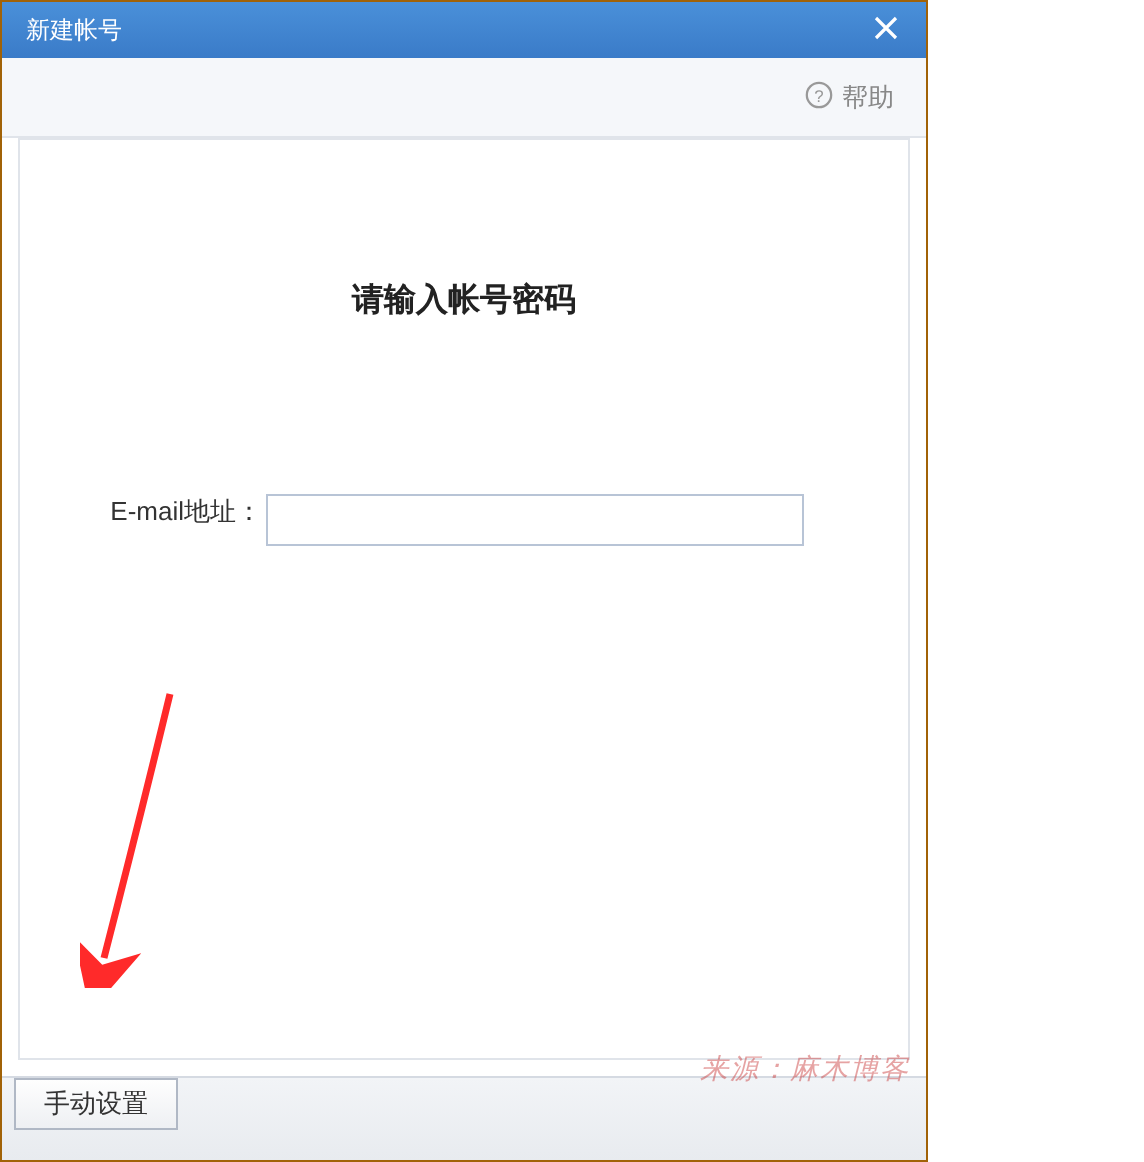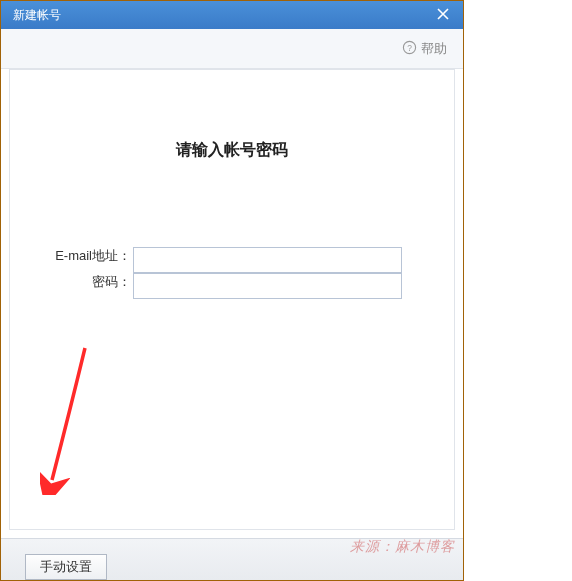--- a/index.html
+++ b/index.html
@@ -20,26 +20,26 @@
     .heading { text-align: center; font-size: 16px; font-weight: bold; color: #222; margin-top: 70px; margin-bottom: 86px; }
     
     .form { padding: 0 52px 0 28px; }
     .form-row { display: flex; align-items: flex-start; margin-bottom: 0; }
     .form-label { width: 95px; text-align: right; font-size: 13px; color: #333; padding-right: 2px; }
     .form-input { flex: 1; height: 26px; border: 1px solid #b8c4d6; padding: 0 6px; font-size: 13px; outline: none; }
     
     .arrow-overlay { position: absolute; left: 30px; bottom: 30px; pointer-events: none; }
     .arrow-overlay svg { width: 55px; height: 155px; }
     
-    .footer { height: 42px; background: linear-gradient(to bottom, #f2f4f7, #e8ebef); border-top: 1px solid #d5dae2; display: flex; align-items: flex-end; padding: 0 24px; gap: 23px; }
+    .footer { height: 42px; background: linear-gradient(to bottom, #f2f4f7, #e8ebef); border-top: 1px solid #d5dae2; display: flex; align-items: flex-start; padding: 0 6px; gap: 23px; }
     .footer .spacer { flex: 1; }
     .btn { height: 26px; min-width: 74px; background: linear-gradient(to bottom, #fefefe, #eef0f3); border: 1px solid #b0b8c5; font-size: 13px; color: #333; cursor: pointer; padding: 0 14px; }
     .btn:disabled { color: #aaa; cursor: default; }
     
-    .watermark { position: absolute; right: 8px; bottom: 24px; font-family: "KaiTi", "STKaiti", serif; font-size: 14px; color: rgba(200, 50, 50, 0.45); pointer-events: none; font-style: italic; letter-spacing: 1px; }
+    .watermark { position: absolute; right: 8px; bottom: 36px; font-family: "KaiTi", "STKaiti", serif; font-size: 14px; color: rgba(200, 50, 50, 0.45); pointer-events: none; font-style: italic; letter-spacing: 1px; }
   </style>
 </head>
 <body>
 
 <div class="window">
 
   <div class="titlebar">
     <span>新建帐号</span>
     <div class="close">
       <span>
@@ -63,24 +63,20 @@
   </div>
 
   <div class="content">
     <div class="heading">请输入帐号密码</div>
 
     <div class="form">
       <div class="form-row">
         <div class="form-label">E-mail地址：</div>
         <input type="text" class="form-input" value="" style="">
       </div>
-      <div class="form-row">
-        <div class="form-label">密码：</div>
-        <input type="password" class="form-input" value="" style="">
-      </div>
     </div>
 
     <div class="arrow-overlay">
       <span>
         <svg viewBox="0 0 55 155">
           <defs>
             <marker id="ah" markerWidth="10" markerHeight="10" refX="2" refY="5" orient="auto">
               <path d="M0,0 L10,5 L0,10 L3,5 Z" fill="#ff2a2a"></path>
             </marker>
           </defs>

